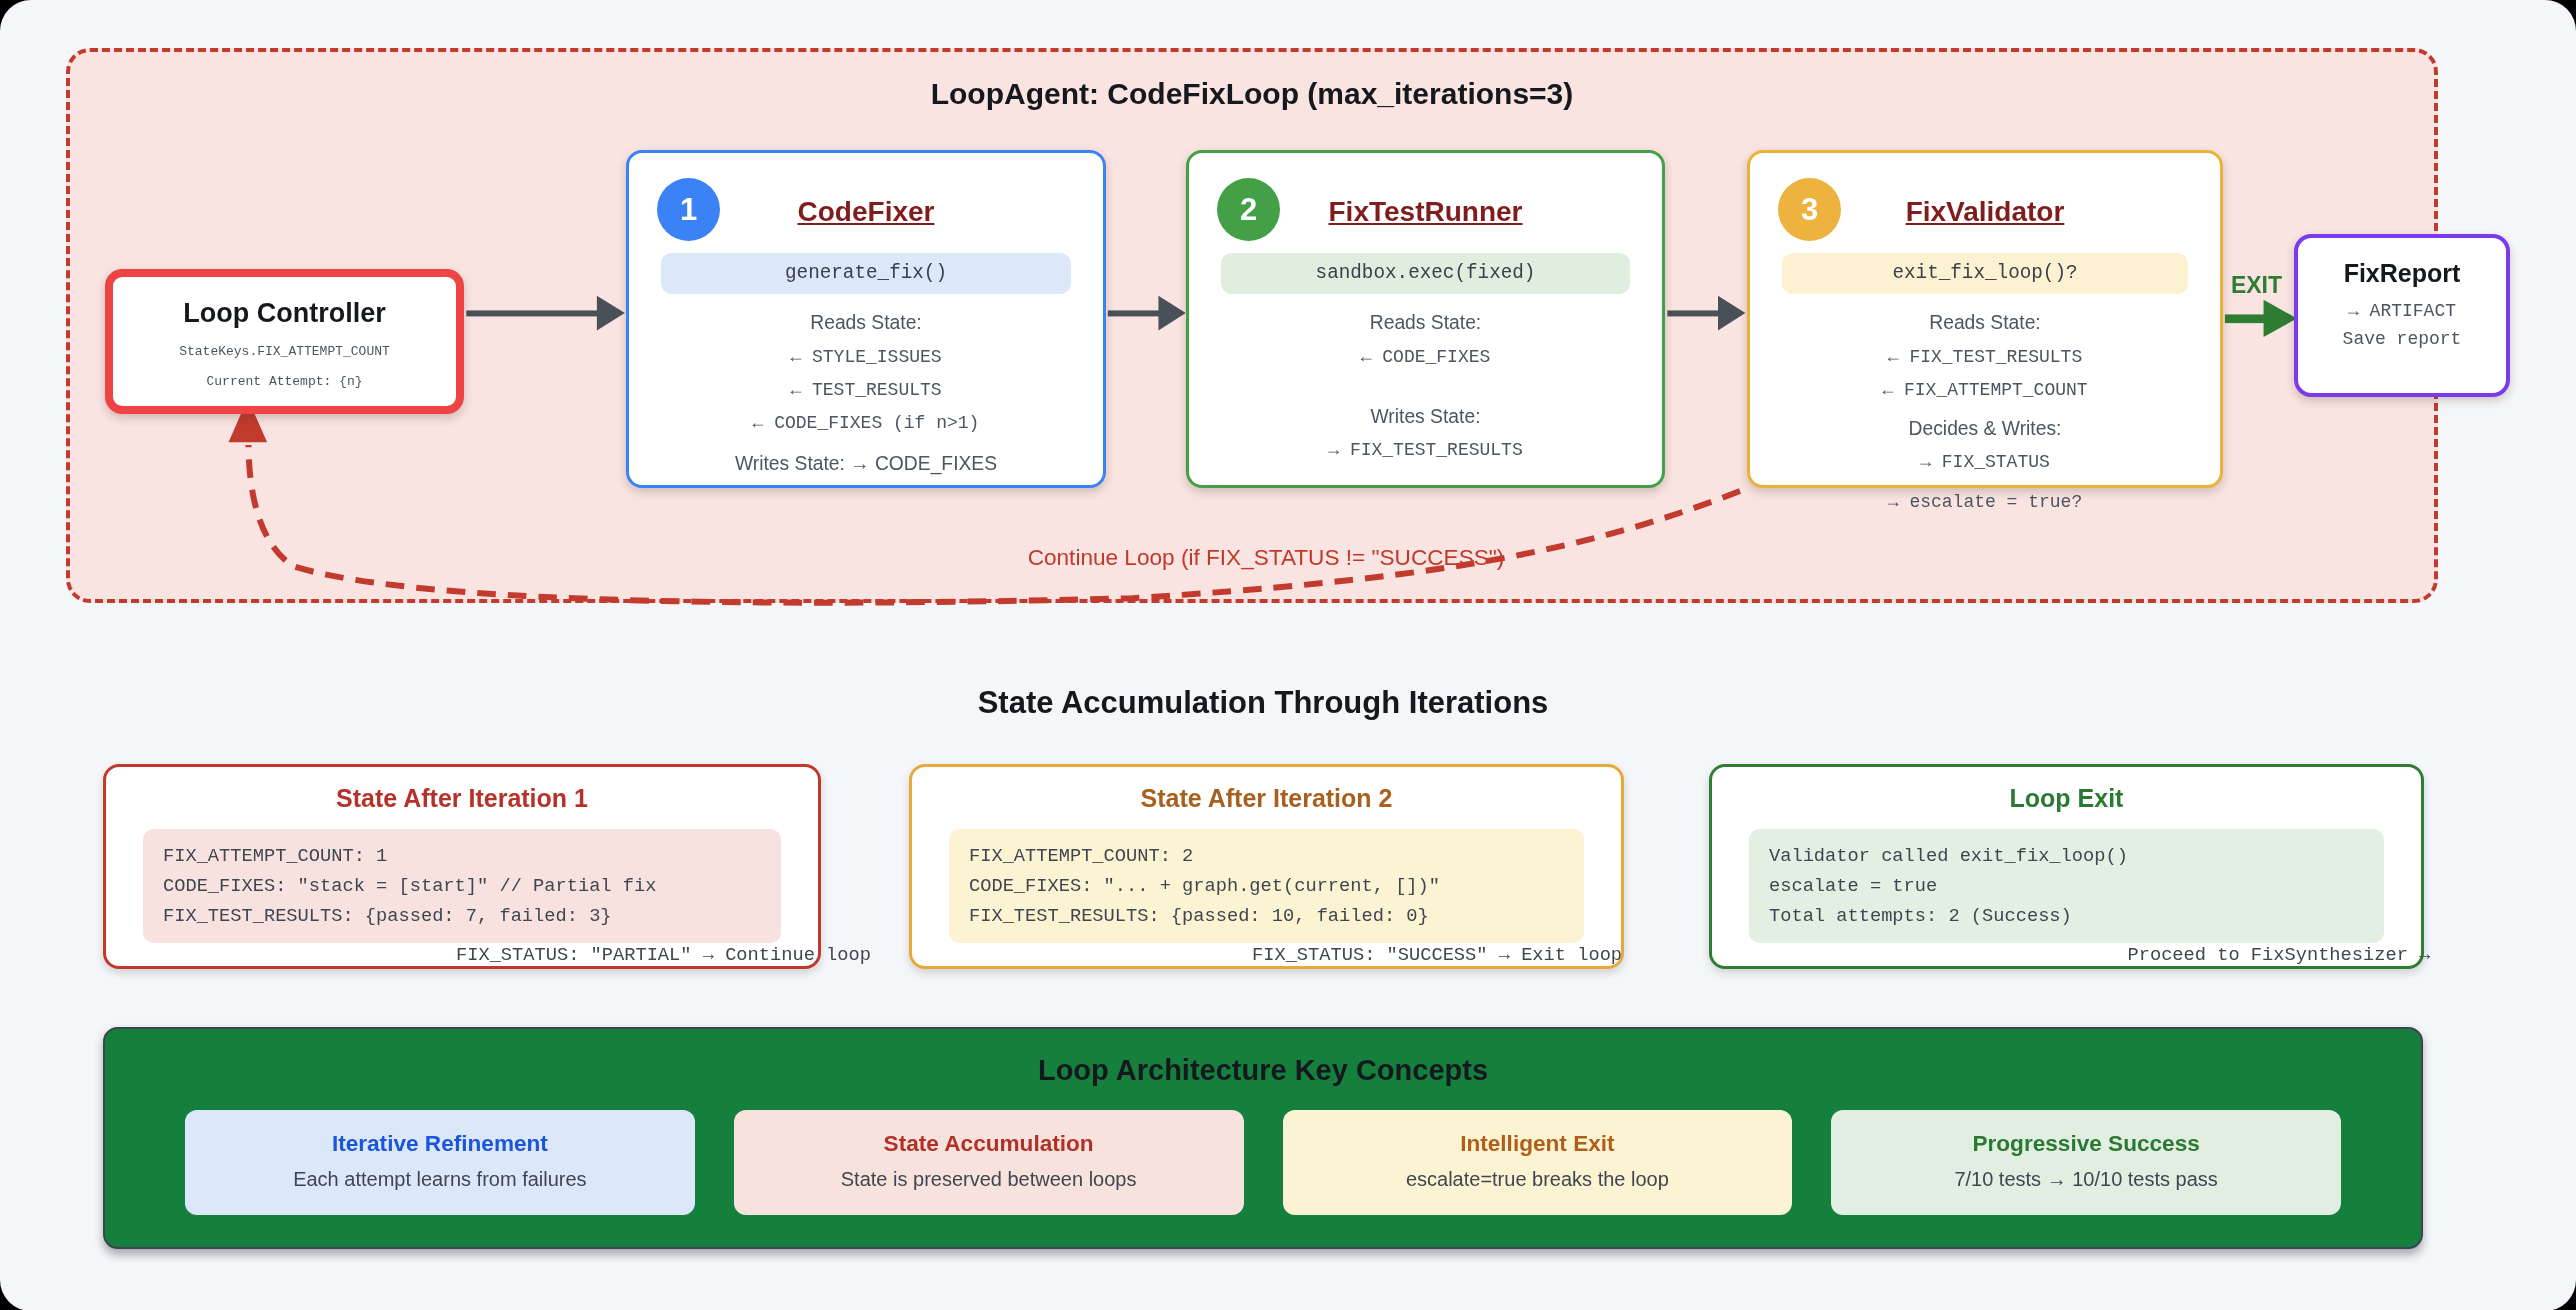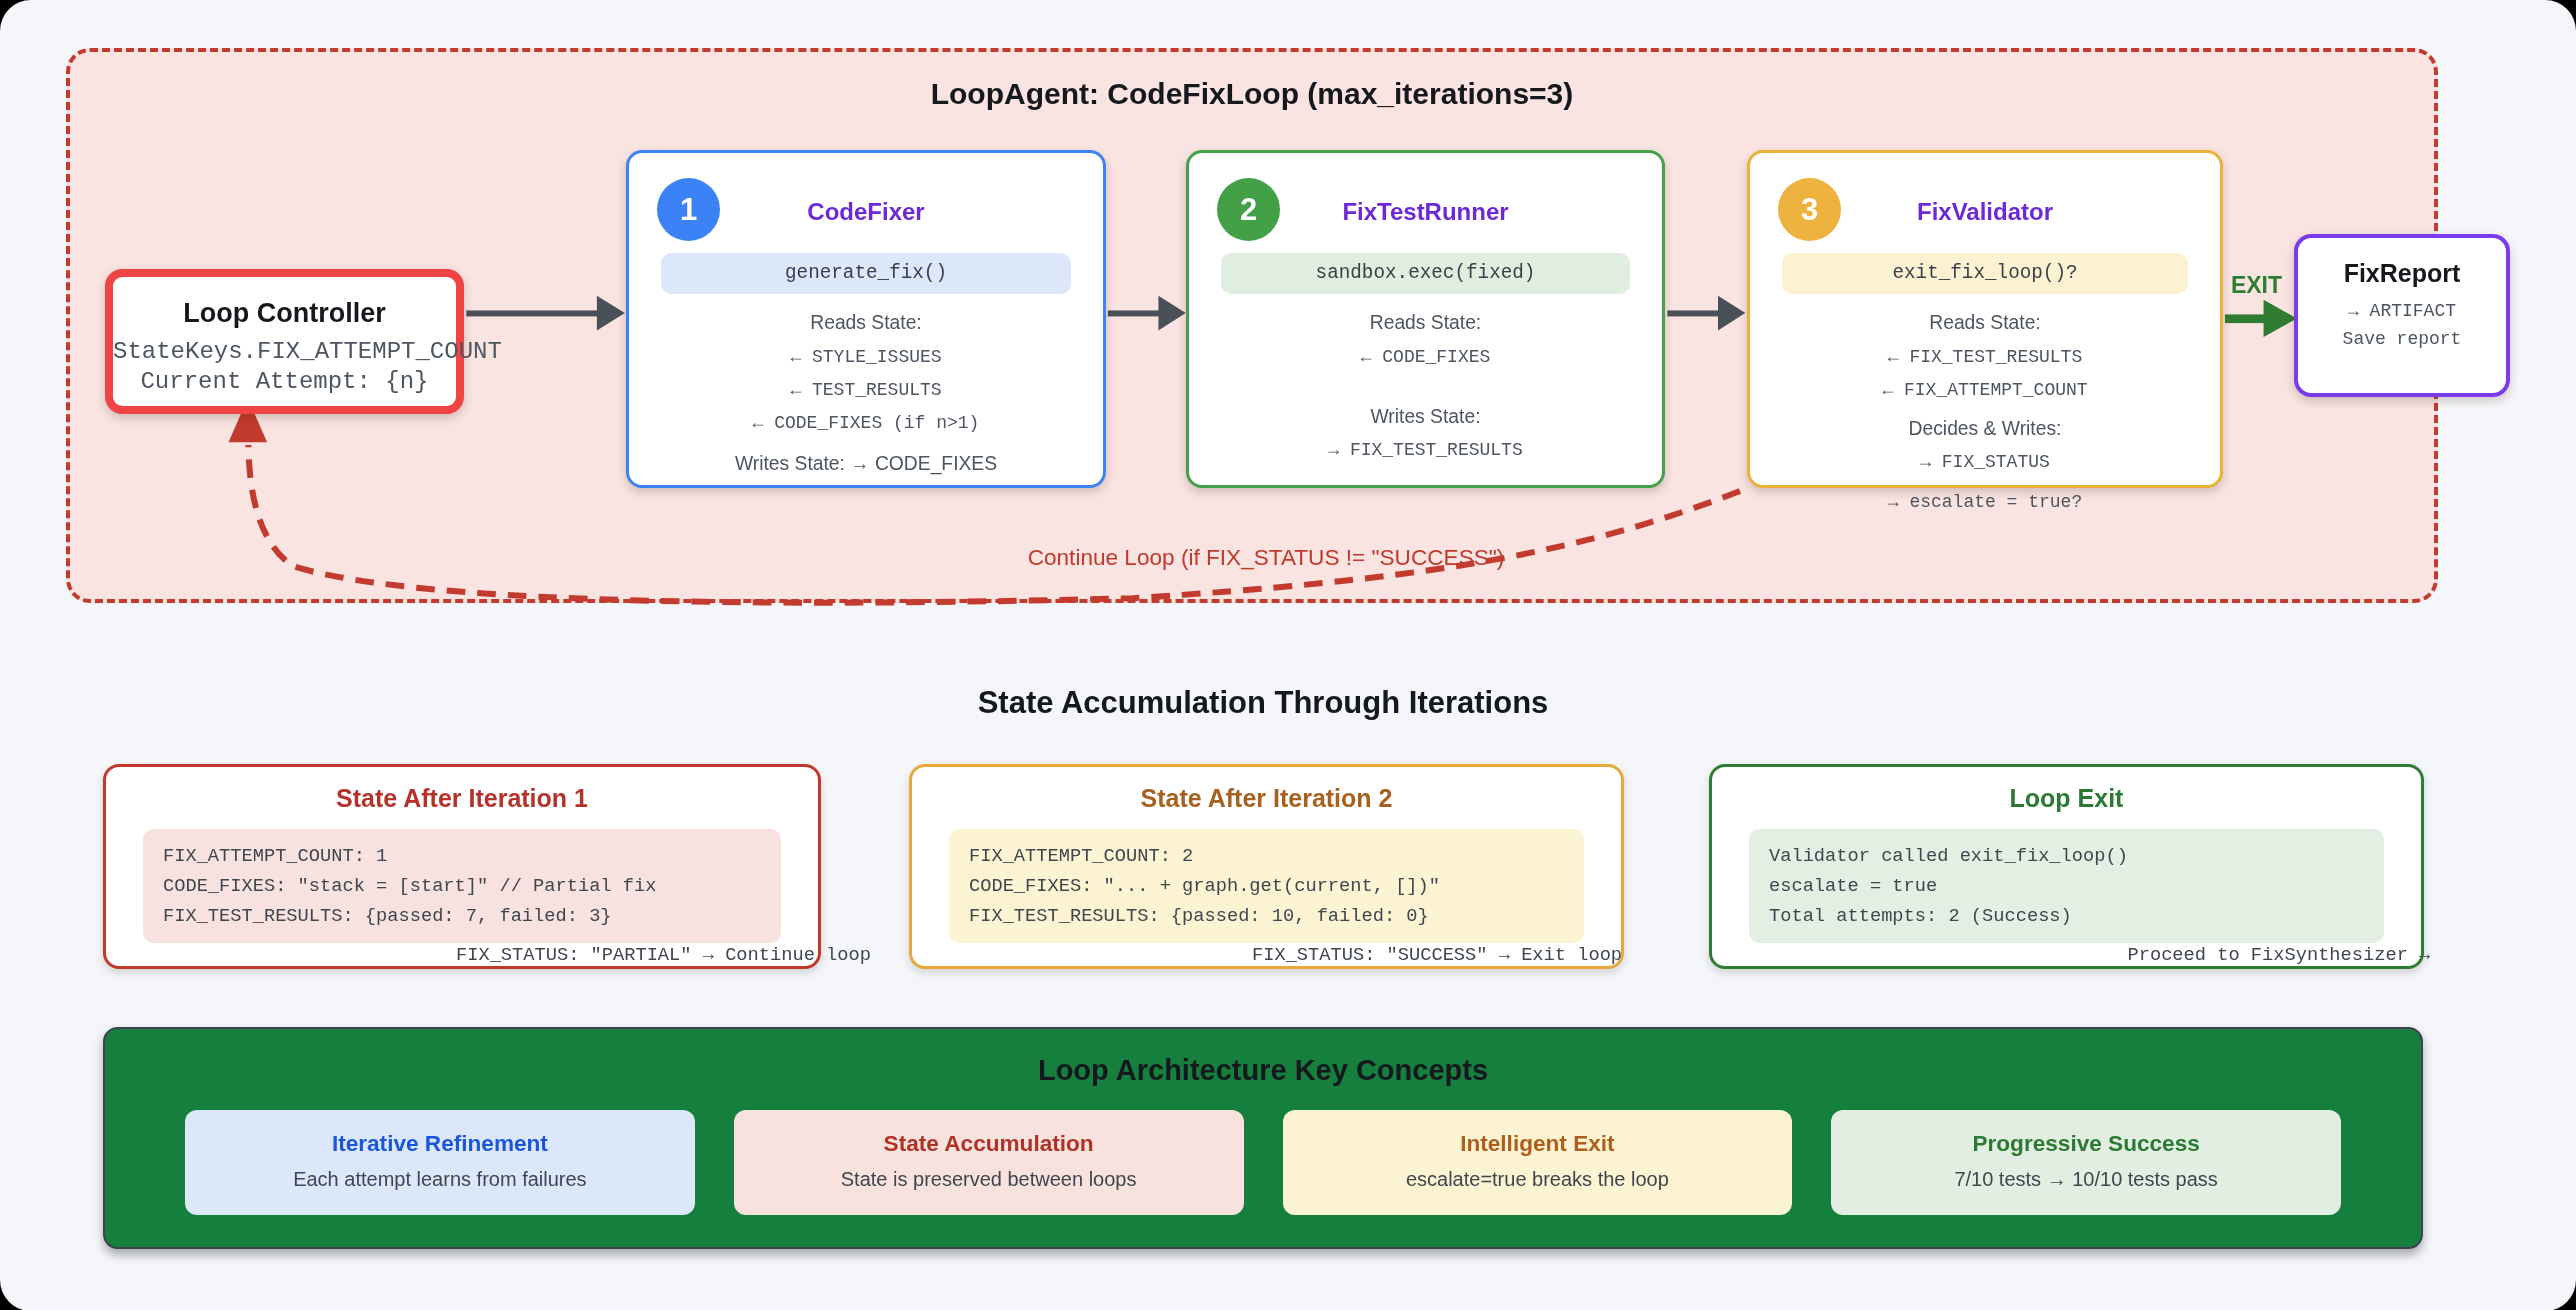--- a/index.html
+++ b/index.html
@@ -22,35 +22,35 @@
   }
   .node {
     position:absolute; background:#fff; text-align:center;
     box-shadow:0 4px 9.3px rgba(70,35,25,.22); z-index:3;
   }
   .controller {
     left:105px; top:246px; width:359px; height:145px;
     border:8px solid #ef4444; border-radius:17.3px;margin-top:23px;
   }
   .controller-title { padding-top:21px; font-size:27px; font-weight:bold; color:#15181d; }
-  .controller-line { margin-top:13.3px; font-size:24px; color:#4c5560; line-height:20px; }
+  .controller-line { margin-top:13.3px; font-size:13px; color:#4c5560; line-height:20px; }
   .controller-line + .controller-line { margin-top:9.3px; }
 
   .agent { top:150px; width:480px; height:338px; border-radius:16px; }
   .agent.a1 { left:626px;  border:3.3px solid #3b82f6; }
   .agent.a2 { left:1186px; width:479px; border:3.3px solid #43a047; }
   .agent.a3 { left:1747px; width:476px; border:3.3px solid #eab237; }
   .badge {
     position:absolute; left:28px; top:25px; width:63px; height:63px;
     border-radius:50%; color:#fff; font-size:31px; font-weight:bold; line-height:63px;
   }
   .a1 .badge { background:#3b82f6; }
   .a2 .badge { background:#43a047; }
   .a3 .badge { background:#eeb23e; }
-  .agent-title { padding-top:37px; font-size:24px; font-weight:bold; color:#6d28d9; line-height:43px; }
+  .agent-title { padding-top:37px; font-size:28px; font-weight:bold; color:#7f1d1d; line-height:43px;text-decoration:underline; }
   .pill {
     margin:20px 32px 0; height:41px; line-height:41px; border-radius:10.7px;
     font-size:19.3px; color:#3a414b;
   }
   .a1 .pill { background:#dce7fa; }
   .a2 .pill { background:#dfeede; }
   .a3 .pill { background:#fcf2d1; }
   .sec-title { margin-top:17.3px; font-size:19.3px; color:#4c5560; line-height:24px; }
   .sec-title.gap { margin-top:36px; }
   .sec-title.gap2 { margin-top:14.7px; }

